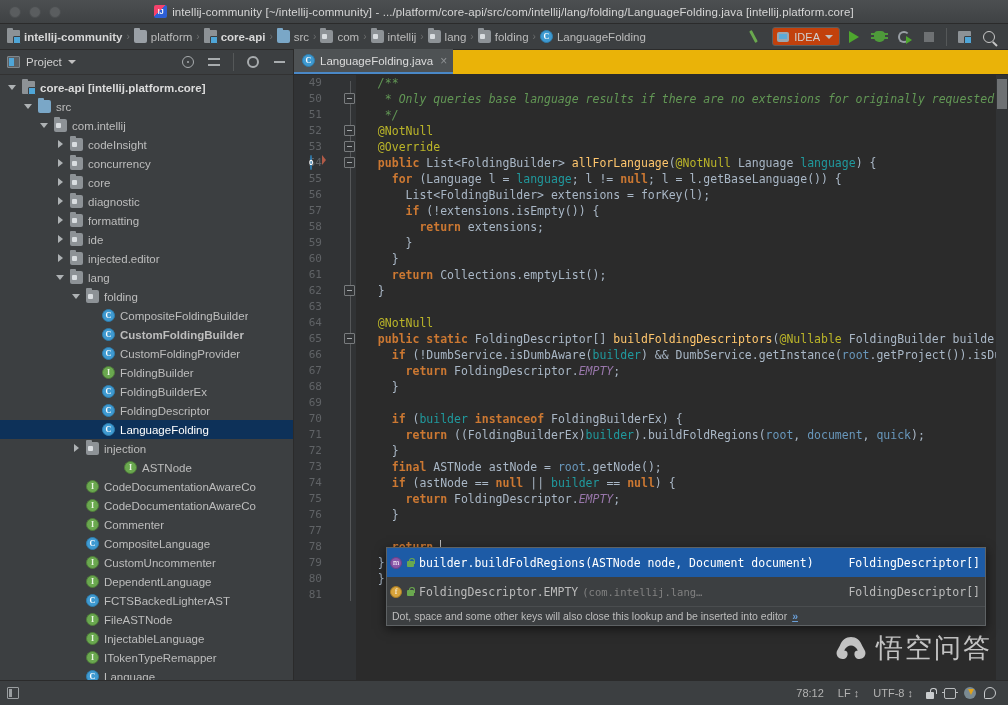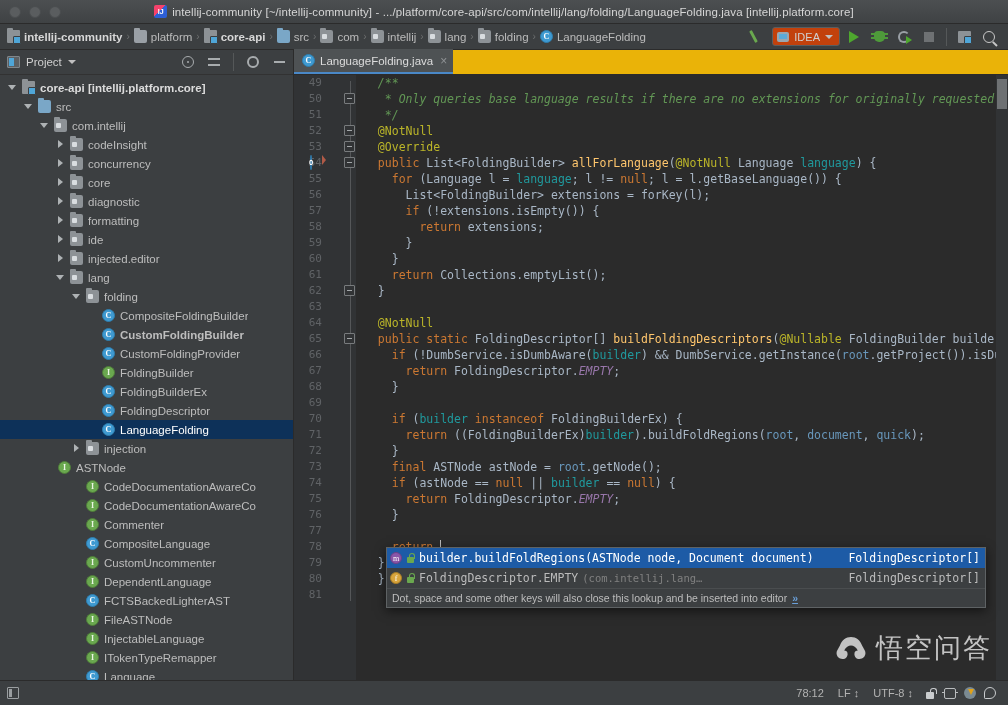--- a/index.html
+++ b/index.html
@@ -184,21 +184,21 @@
      display:flex;align-items:center;justify-content:center;font-weight:bold;}
   .ovr-arrow{position:absolute;left:12px;top:-1px;width:0;height:0;
      border-left:4px solid #b05a47;border-top:5px solid transparent;border-bottom:5px solid transparent;}
 
   .code { flex: 1; position: relative; overflow: hidden;
           font-family: "DejaVu Sans Mono", monospace; font-size: 11.5px;
           padding-left: 8px; }
   .cline { height: 16px; line-height: 16px; white-space: pre; color: #a9b7c6; }
 
   
-  .kw  { color: #cc7832; font-weight: normal; }
+  .kw  { color: #cc7832; font-weight: bold; }
   .cmt { color: #629755; font-style: italic; }
   .ann { color: #bbb529; }
   .num { color: #6897bb; }
   .mth { color: #ffc66d; }
   .itl { color: #a9b7c6; }
   .fitl{ color: #9876aa; font-style: italic; }
   .par { color: #20999d; }
   .caret { display: inline-block; width: 1px; height: 13px; background: #bbbbbb;
            vertical-align: -2px; }
 
@@ -213,21 +213,21 @@
   .wm-text { color: #d9d9d9; font-size: 27px; font-family: "DejaVu Sans", sans-serif;
              letter-spacing: 2px; }
 
   
   .lookup {
     position: absolute; left: 92px; top: 472px; width: 600px;
     background: #3c3f41; border: 1px solid #5e6264;
     box-shadow: 0 3px 10px rgba(0,0,0,.55); z-index: 50;
     font-family: "DejaVu Sans Mono", monospace;
   }
-  .lk-row { height: 20px; display: flex; align-items: center; gap: 4px;
+  .lk-row { height: 29px; display: flex; align-items: center; gap: 4px;
             padding: 0 3px; font-size: 11.5px; color: #bbbbbb; position: relative; }
   .lk-row.sel { background: #1d5ba6; color: #ffffff; }
   .lk-name { white-space: pre; }
   .lk-pkg { color: #808080; font-size: 10.5px; }
   .lk-type { position: absolute; right: 5px; color: #bbbbbb; white-space: pre; }
   .lk-row.sel .lk-type { color: #ffffff; }
   .ic-method { width:12px;height:12px;border-radius:50%;background:#8a56a8;
                border:1px solid #6c4088; position:relative; flex:none;}
   .ic-method::after{content:"m";position:absolute;inset:0;color:#fff;font-size:8px;
      display:flex;align-items:center;justify-content:center;font-family:"Liberation Serif",serif;}
@@ -481,21 +481,21 @@
         <div class="tnode selected" style="padding-left: 88px;">
           <span class="arrow"></span>
           <span class="ic ico-class"></span>
           <span class="tlabel">LanguageFolding</span>
         </div>
         <div class="tnode" style="padding-left: 72px;">
           <span class="arrow closed"></span>
           <span class="ic ico-folder pkg"></span>
           <span class="tlabel">injection</span>
         </div>
-        <div class="tnode" style="padding-left: 44px;">
+        <div class="tnode" style="padding-left: 101px; margin-left: 9px;">
           <span class="arrow"></span>
           <span class="ic ico-iface"></span>
           <span class="tlabel">ASTNode</span>
         </div>
         <div class="tnode" style="padding-left: 72px;">
           <span class="arrow"></span>
           <span class="ic ico-iface"></span>
           <span class="tlabel">CodeDocumentationAwareCo</span>
         </div>
         <div class="tnode" style="padding-left: 72px;">

